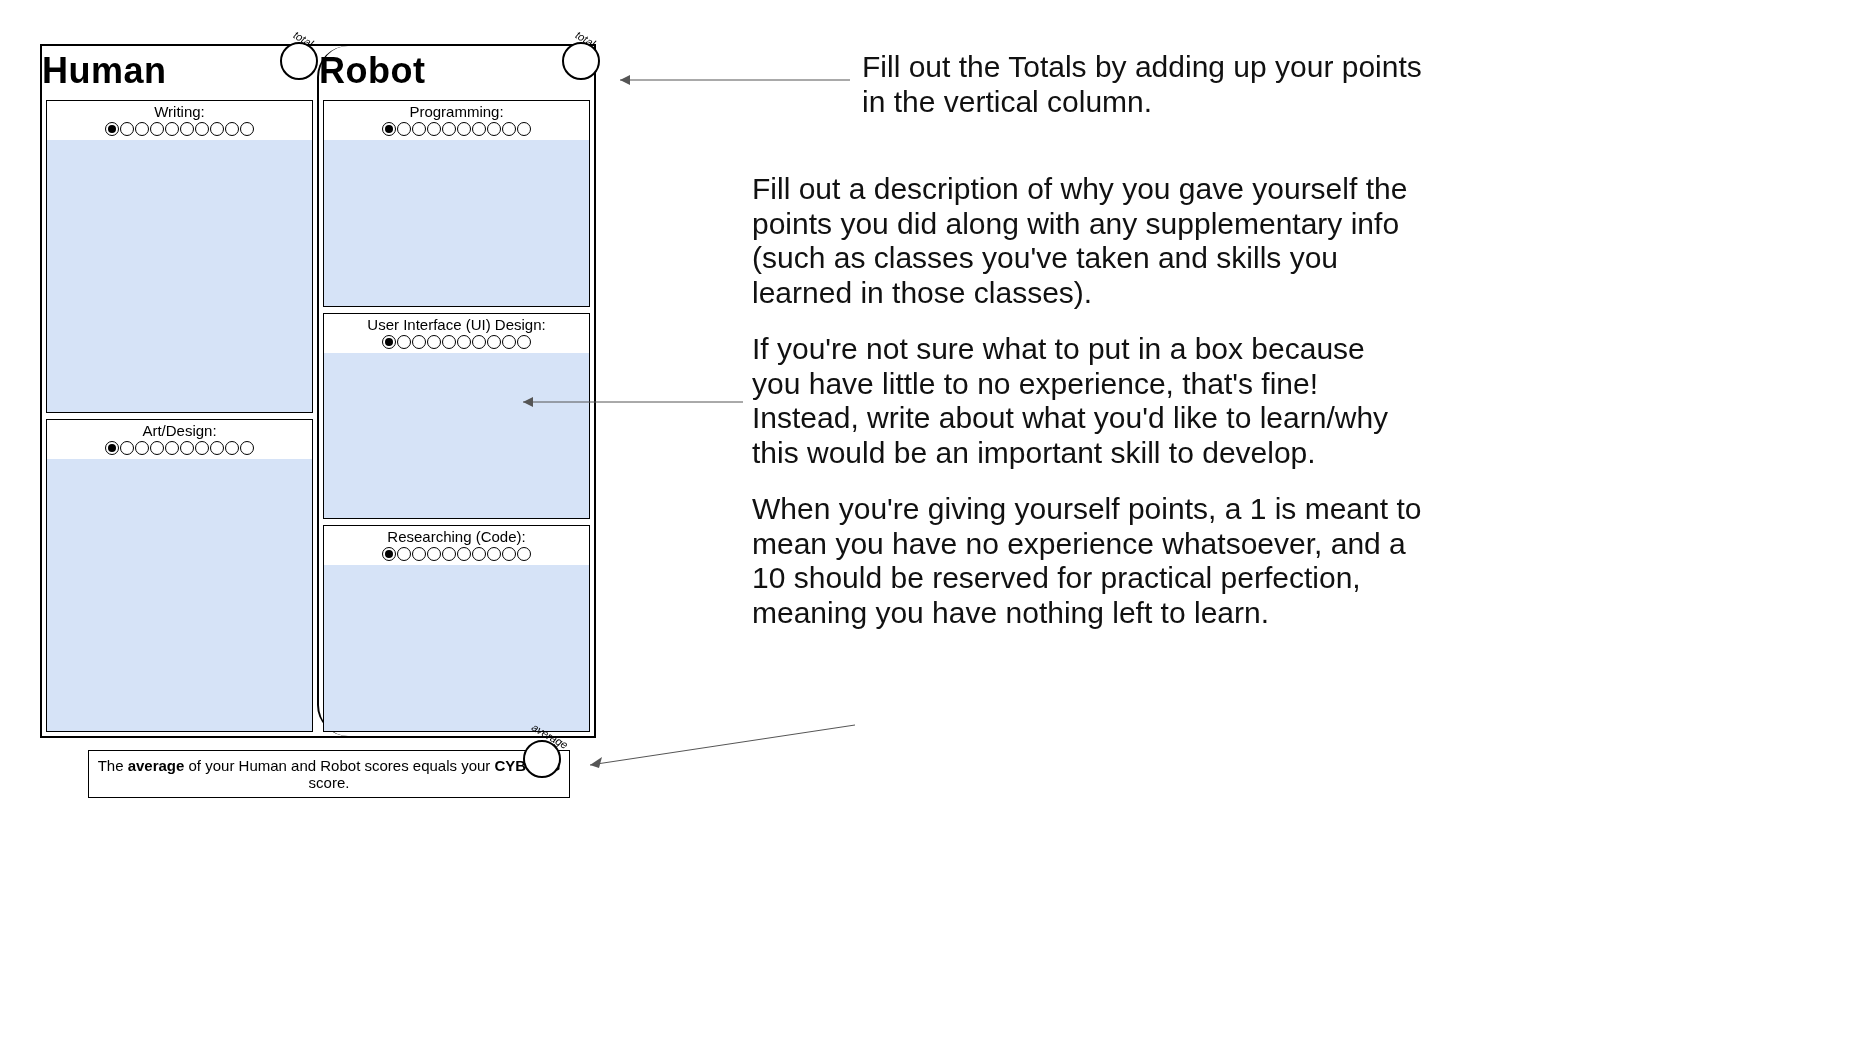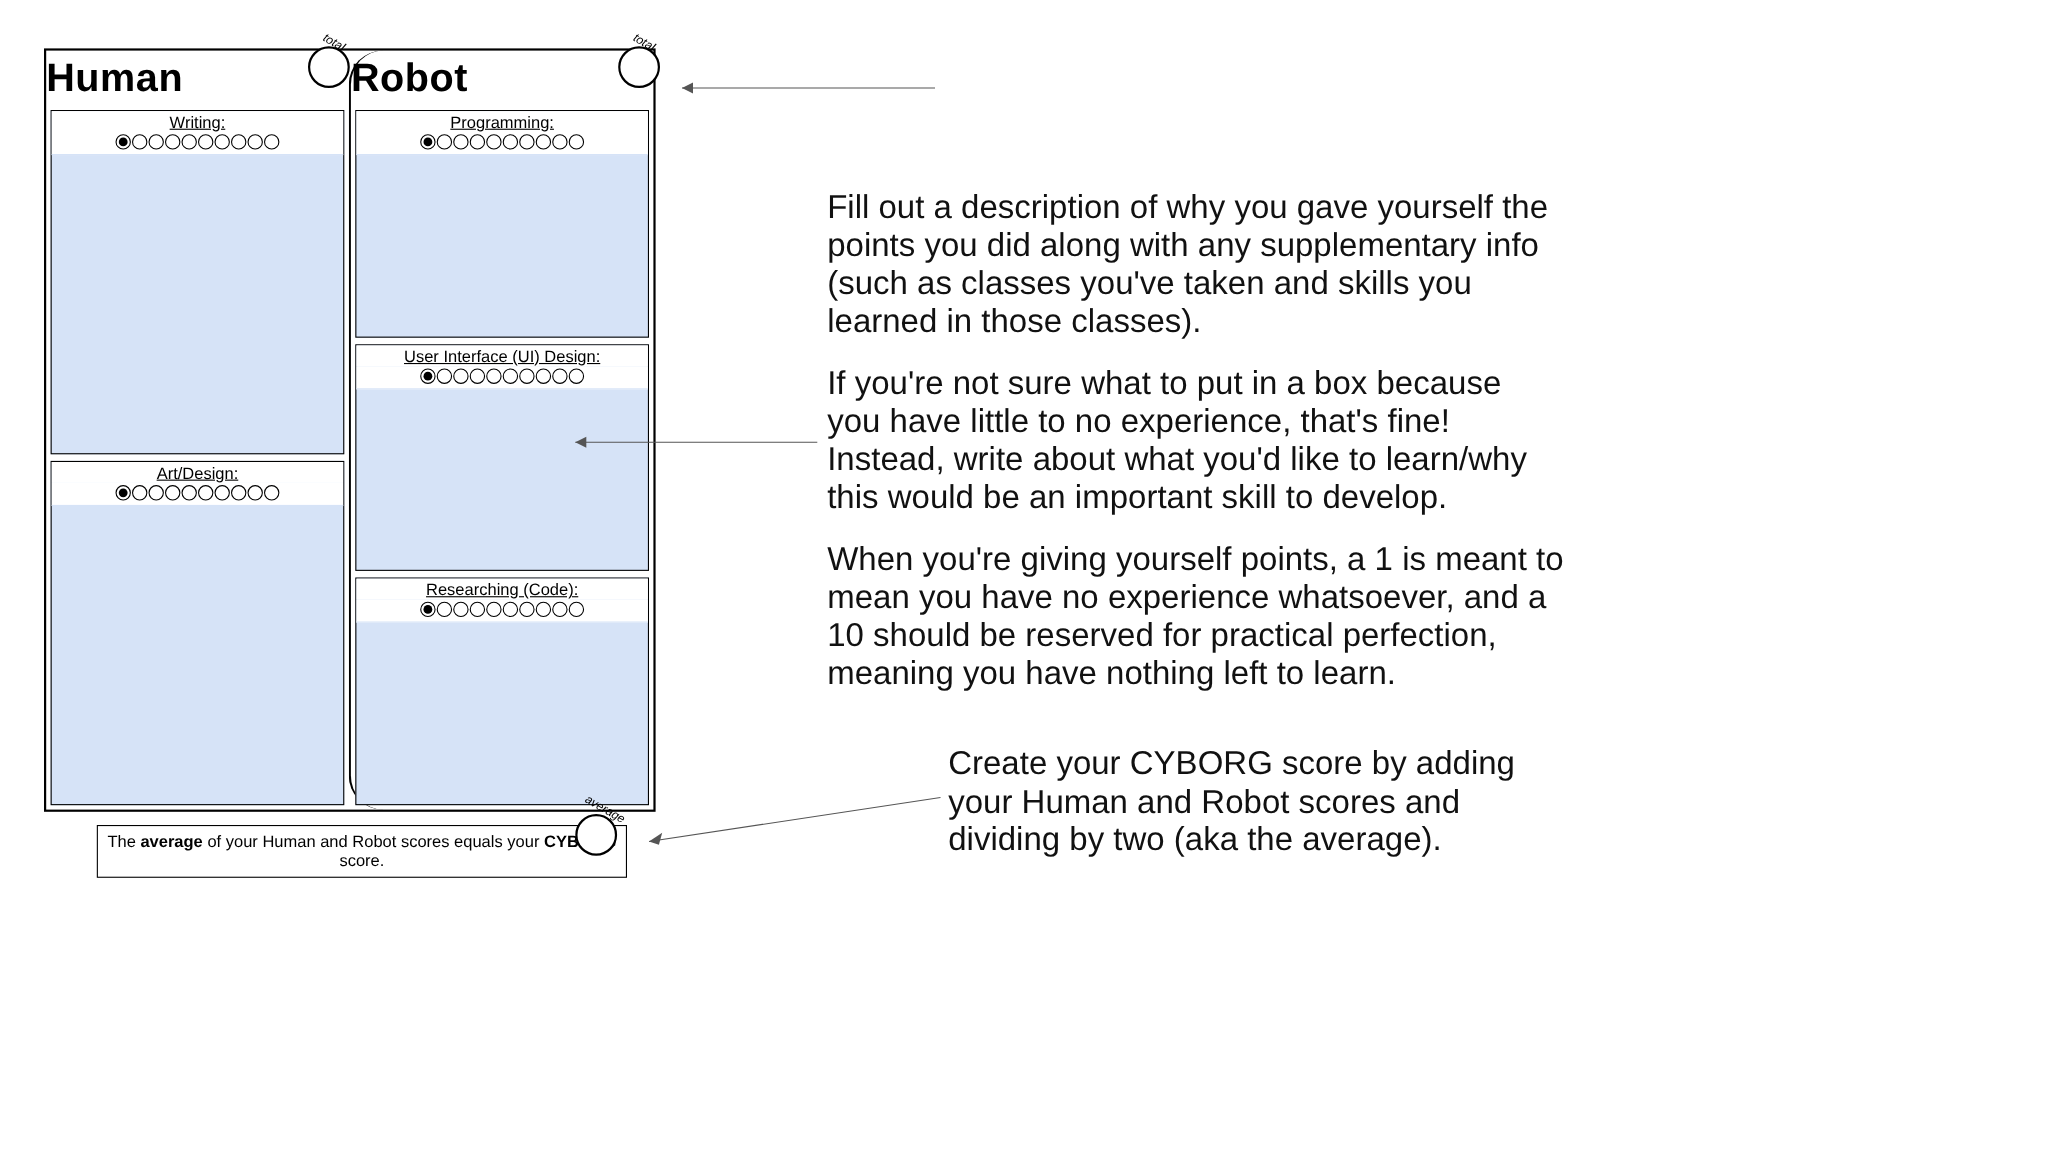--- a/index.html
+++ b/index.html
@@ -58,21 +58,20 @@
     transform-origin: center;
     z-index: 6;
   }
   .skill-cell {
     flex: 1;
     margin: 2px 4px 4px 4px;
     border: 1px solid #000;
     background: #d6e3f7;
     display: flex;
     flex-direction: column;
-    text-decoration: underline;
   }
   .skill-head {
     background: #fff;
     text-align: center;
     font-size: 15px;
     padding-top: 2px;
   }
   .radio-row {
     background: #fff;
     display: flex;
@@ -239,24 +238,24 @@
 
   <div class="total-circle" style="left:562px; top:42px;"></div>
   <div class="total-label" style="left:575px; top:33px; transform:rotate(30deg);">total</div>
 
   <div class="footer-box">
     <span>The </span><span class="b">average</span><span> of your Human and Robot scores equals your </span><span class="b">CYBORG</span><span> score.</span>
   </div>
   <div class="avg-circle"></div>
   <div class="avg-label" style="left:530px; top:730px; transform:rotate(30deg);">average</div>
 
+  <div class="instr" style="left:862px; top:50px; width:560px;">Fill out the Totals by adding up your points in the vertical column.</div>
   <div class="instr" style="left:752px; top:172px; width:680px;">Fill out a description of why you gave yourself the points you did along with any supplementary info (such as classes you've taken and skills you learned in those classes).</div>
   <div class="instr" style="left:752px; top:332px; width:660px;">If you're not sure what to put in a box because you have little to no experience, that's fine! Instead, write about what you'd like to learn/why this would be an important skill to develop.</div>
   <div class="instr" style="left:752px; top:492px; width:680px;">When you're giving yourself points, a 1 is meant to mean you have no experience whatsoever, and a 10 should be reserved for practical perfection, meaning you have nothing left to learn.</div>
-  <div class="instr" style="left:862px; top:678px; width:560px;">Create your CYBORG score by adding your Human and Robot scores and dividing by two (aka the average).</div>
 
   <svg class="connector" style="left:600px; top:60px; width:260px; height:30px;">
     <line x1="250" y1="20" x2="20" y2="20" stroke="#555" stroke-width="1"></line>
     <polygon points="20,20 30,15 30,25" fill="#555"></polygon>
   </svg>
 
   <svg class="connector" style="left:508px; top:392px; width:240px; height:20px;">
     <line x1="235" y1="10" x2="15" y2="10" stroke="#555" stroke-width="1"></line>
     <polygon points="15,10 25,5 25,15" fill="#555"></polygon>
   </svg>

